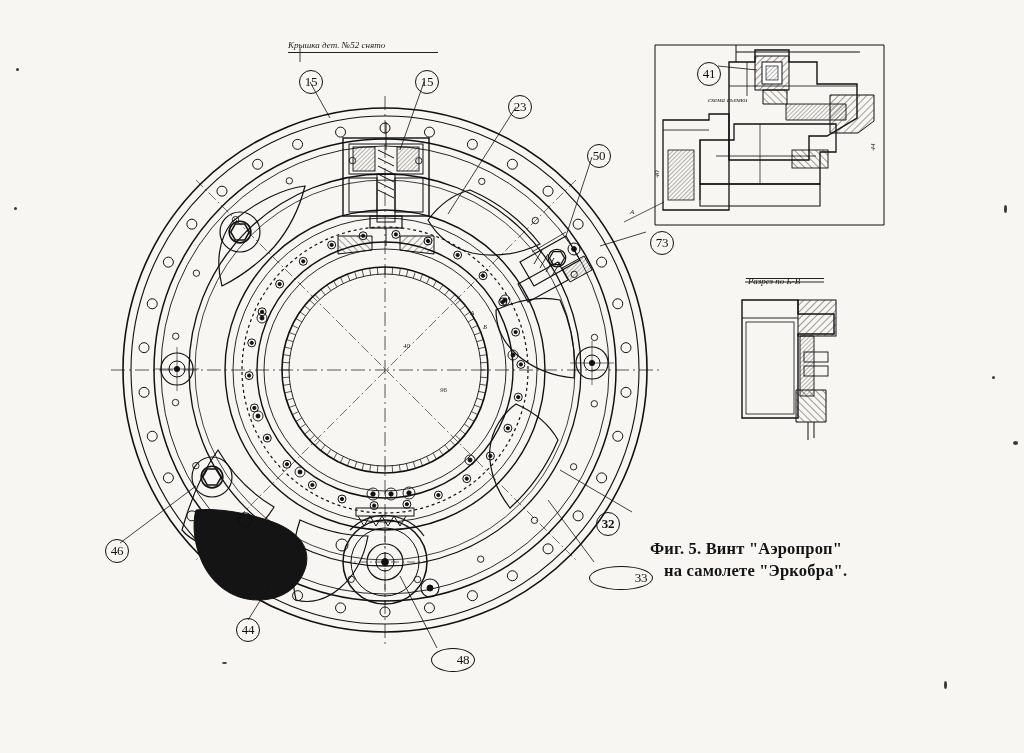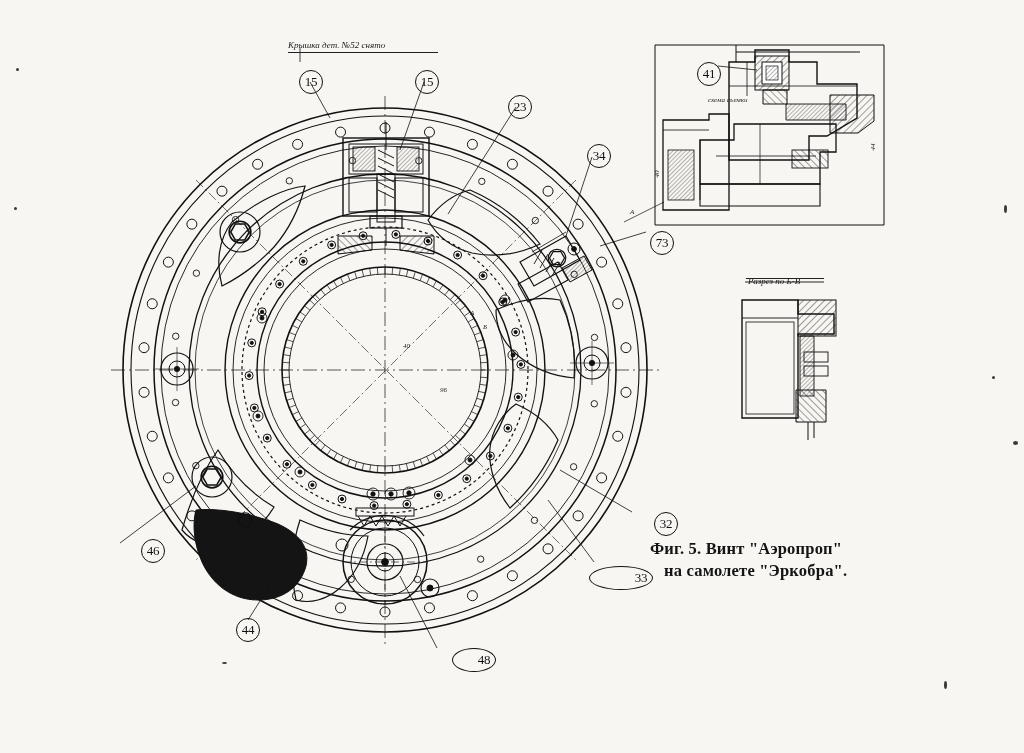--- a/index.html
+++ b/index.html
@@ -517,28 +517,28 @@
   <div class="lbl tiny" style="left:440px; top:386px;">96</div>
   <div class="lbl tiny" style="left:653px; top:170px; transform:rotate(-90deg);">40</div>
   <div class="lbl tiny" style="left:869px; top:143px; transform:rotate(-90deg);">44</div>
   <div class="lbl tiny" style="left:630px; top:208px;">А</div>
   <div class="lbl tiny" style="left:470px; top:309px;">А</div>
   <div class="lbl tiny" style="left:483px; top:323px;">Б</div>
 
   <div class="balloon" style="left:299px; top:70px;">15</div>
   <div class="balloon" style="left:415px; top:70px;">15</div>
   <div class="balloon" style="left:508px; top:95px;">23</div>
-  <div class="balloon" style="left:587px; top:144px;">34</div>
+  <div class="balloon" style="left:587px; top:144px;">50</div>
   <div class="balloon" style="left:650px; top:231px;">73</div>
   <div class="balloon" style="left:697px; top:62px;">41</div>
-  <div class="balloon" style="left:654px; top:512px;">32</div>
+  <div class="balloon" style="left:596px; top:512px;font-weight:bold;">32</div>
   <div class="balloon" style="left:589px; top:566px;padding-left:40px;">33</div>
-  <div class="balloon" style="left:105px; top:539px;margin-left:36px;">46</div>
+  <div class="balloon" style="left:105px; top:539px;">46</div>
   <div class="balloon" style="left:236px; top:618px;">44</div>
-  <div class="balloon" style="left:452px; top:648px;padding-left:20px;">48</div>
+  <div class="balloon" style="left:431px; top:648px;padding-left:20px;">48</div>
 
   <div class="caption" style="left:650px; top:538px;">Фиг. 5. Винт "Аэропроп"</div>
   <div class="caption" style="left:664px; top:560px;">на самолете "Эркобра".</div>
 
   <div class="speck" style="left:14px; top:207px; width:3px; height:3px;"></div>
   <div class="speck" style="left:16px; top:68px; width:3px; height:3px;"></div>
   <div class="speck" style="left:1004px; top:205px; width:3px; height:8px;"></div>
   <div class="speck" style="left:992px; top:376px; width:3px; height:3px;"></div>
   <div class="speck" style="left:1013px; top:441px; width:5px; height:4px;"></div>
   <div class="speck" style="left:944px; top:681px; width:3px; height:8px;"></div>

